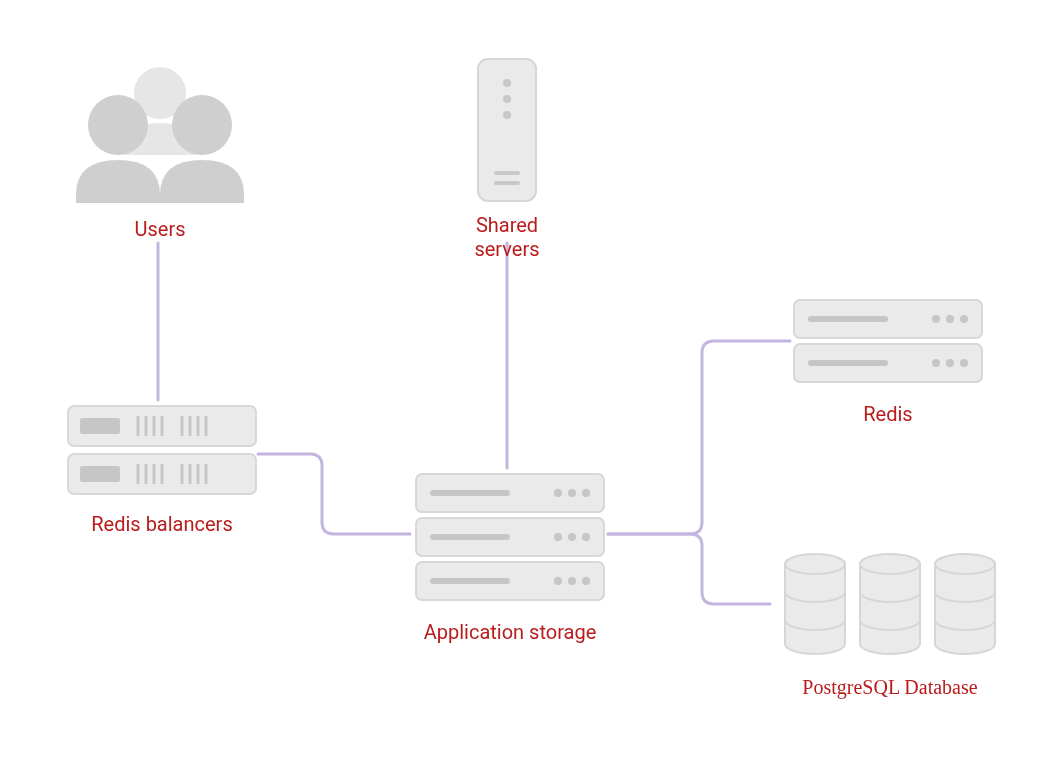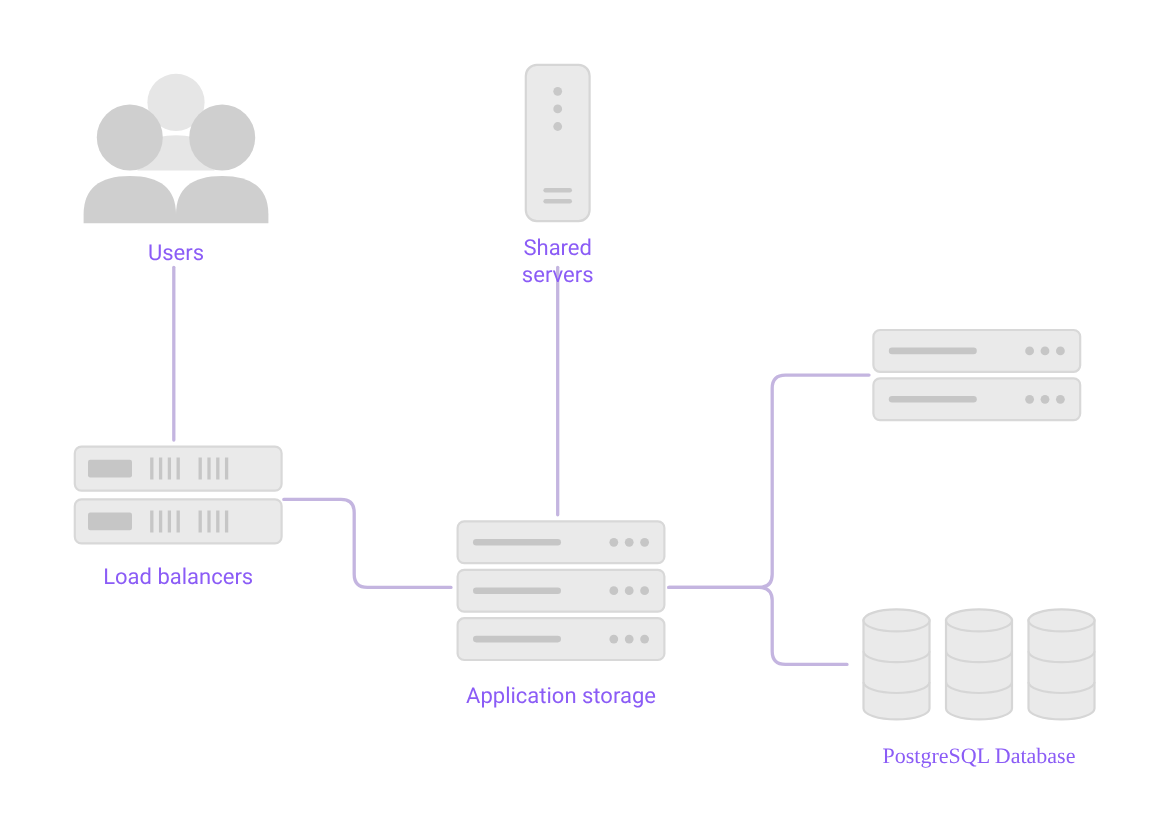--- a/index.html
+++ b/index.html
@@ -11,21 +11,21 @@
     font-family: -apple-system, BlinkMacSystemFont, "Segoe UI", Roboto, "Helvetica Neue", Arial, sans-serif;
     color: #444;
     position: relative;
   }
   .node {
     position: absolute;
     text-align: center;
   }
   .label {
     font-size: 20px;
-    color: #8b5cf6;
+    color: #b91c1c;
     margin-top: 8px;
   }
   svg.connectors {
     position: absolute;
     top: 0; left: 0;
     width: 1059px;
     height: 760px;
     pointer-events: none;
   }
   svg.connectors path,
@@ -112,21 +112,21 @@
       <line x1="90" y1="64" x2="90" y2="84"></line>
         <line x1="98" y1="64" x2="98" y2="84"></line>
     </g>
     <g stroke="#c6c6c6" stroke-width="3">
       <line x1="118" y1="64" x2="118" y2="84"></line>
         <line x1="126" y1="64" x2="126" y2="84"></line>
       <line x1="134" y1="64" x2="134" y2="84"></line>
         <line x1="142" y1="64" x2="142" y2="84"></line>
     </g>
   </svg>
-  <div class="label">Load balancers</div>
+  <div class="label">Redis balancers</div>
 </div>
 
 <div class="node" style="left:410px; top:468px; width:200px;">
   <svg width="196" height="140" viewBox="0 0 196 140">
     <g>
       <rect x="4" y="6" width="188" height="38" rx="6" fill="#eaeaea" stroke="#d8d8d8" stroke-width="2"></rect>
       <rect x="18" y="22" width="80" height="6" rx="3" fill="#c6c6c6"></rect>
       <circle cx="146" cy="25" r="4" fill="#c6c6c6"></circle>
         <circle cx="160" cy="25" r="4" fill="#c6c6c6"></circle>
         <circle cx="174" cy="25" r="4" fill="#c6c6c6"></circle>
@@ -159,20 +159,21 @@
         <circle cx="174" cy="23" r="4" fill="#c6c6c6"></circle>
     </g>
     <g>
       <rect x="4" y="48" width="188" height="38" rx="6" fill="#eaeaea" stroke="#d8d8d8" stroke-width="2"></rect>
       <rect x="18" y="64" width="80" height="6" rx="3" fill="#c6c6c6"></rect>
       <circle cx="146" cy="67" r="4" fill="#c6c6c6"></circle>
         <circle cx="160" cy="67" r="4" fill="#c6c6c6"></circle>
         <circle cx="174" cy="67" r="4" fill="#c6c6c6"></circle>
     </g>
   </svg>
+  <div class="label">Redis</div>
 </div>
 
 <div class="node" style="left:770px; top:544px; width:240px;font-family:Liberation Serif, serif;">
   <svg width="230" height="120" viewBox="0 0 230 120">
     <g fill="#eaeaea" stroke="#d6d6d6" stroke-width="2">
 
       <g>
         <path d="M10 20 L10 100 A30 10 0 0 0 70 100 L70 20 Z"></path>
         <ellipse cx="40" cy="20" rx="30" ry="10"></ellipse>
         <path d="M10 48 A30 10 0 0 0 70 48" fill="none"></path>

